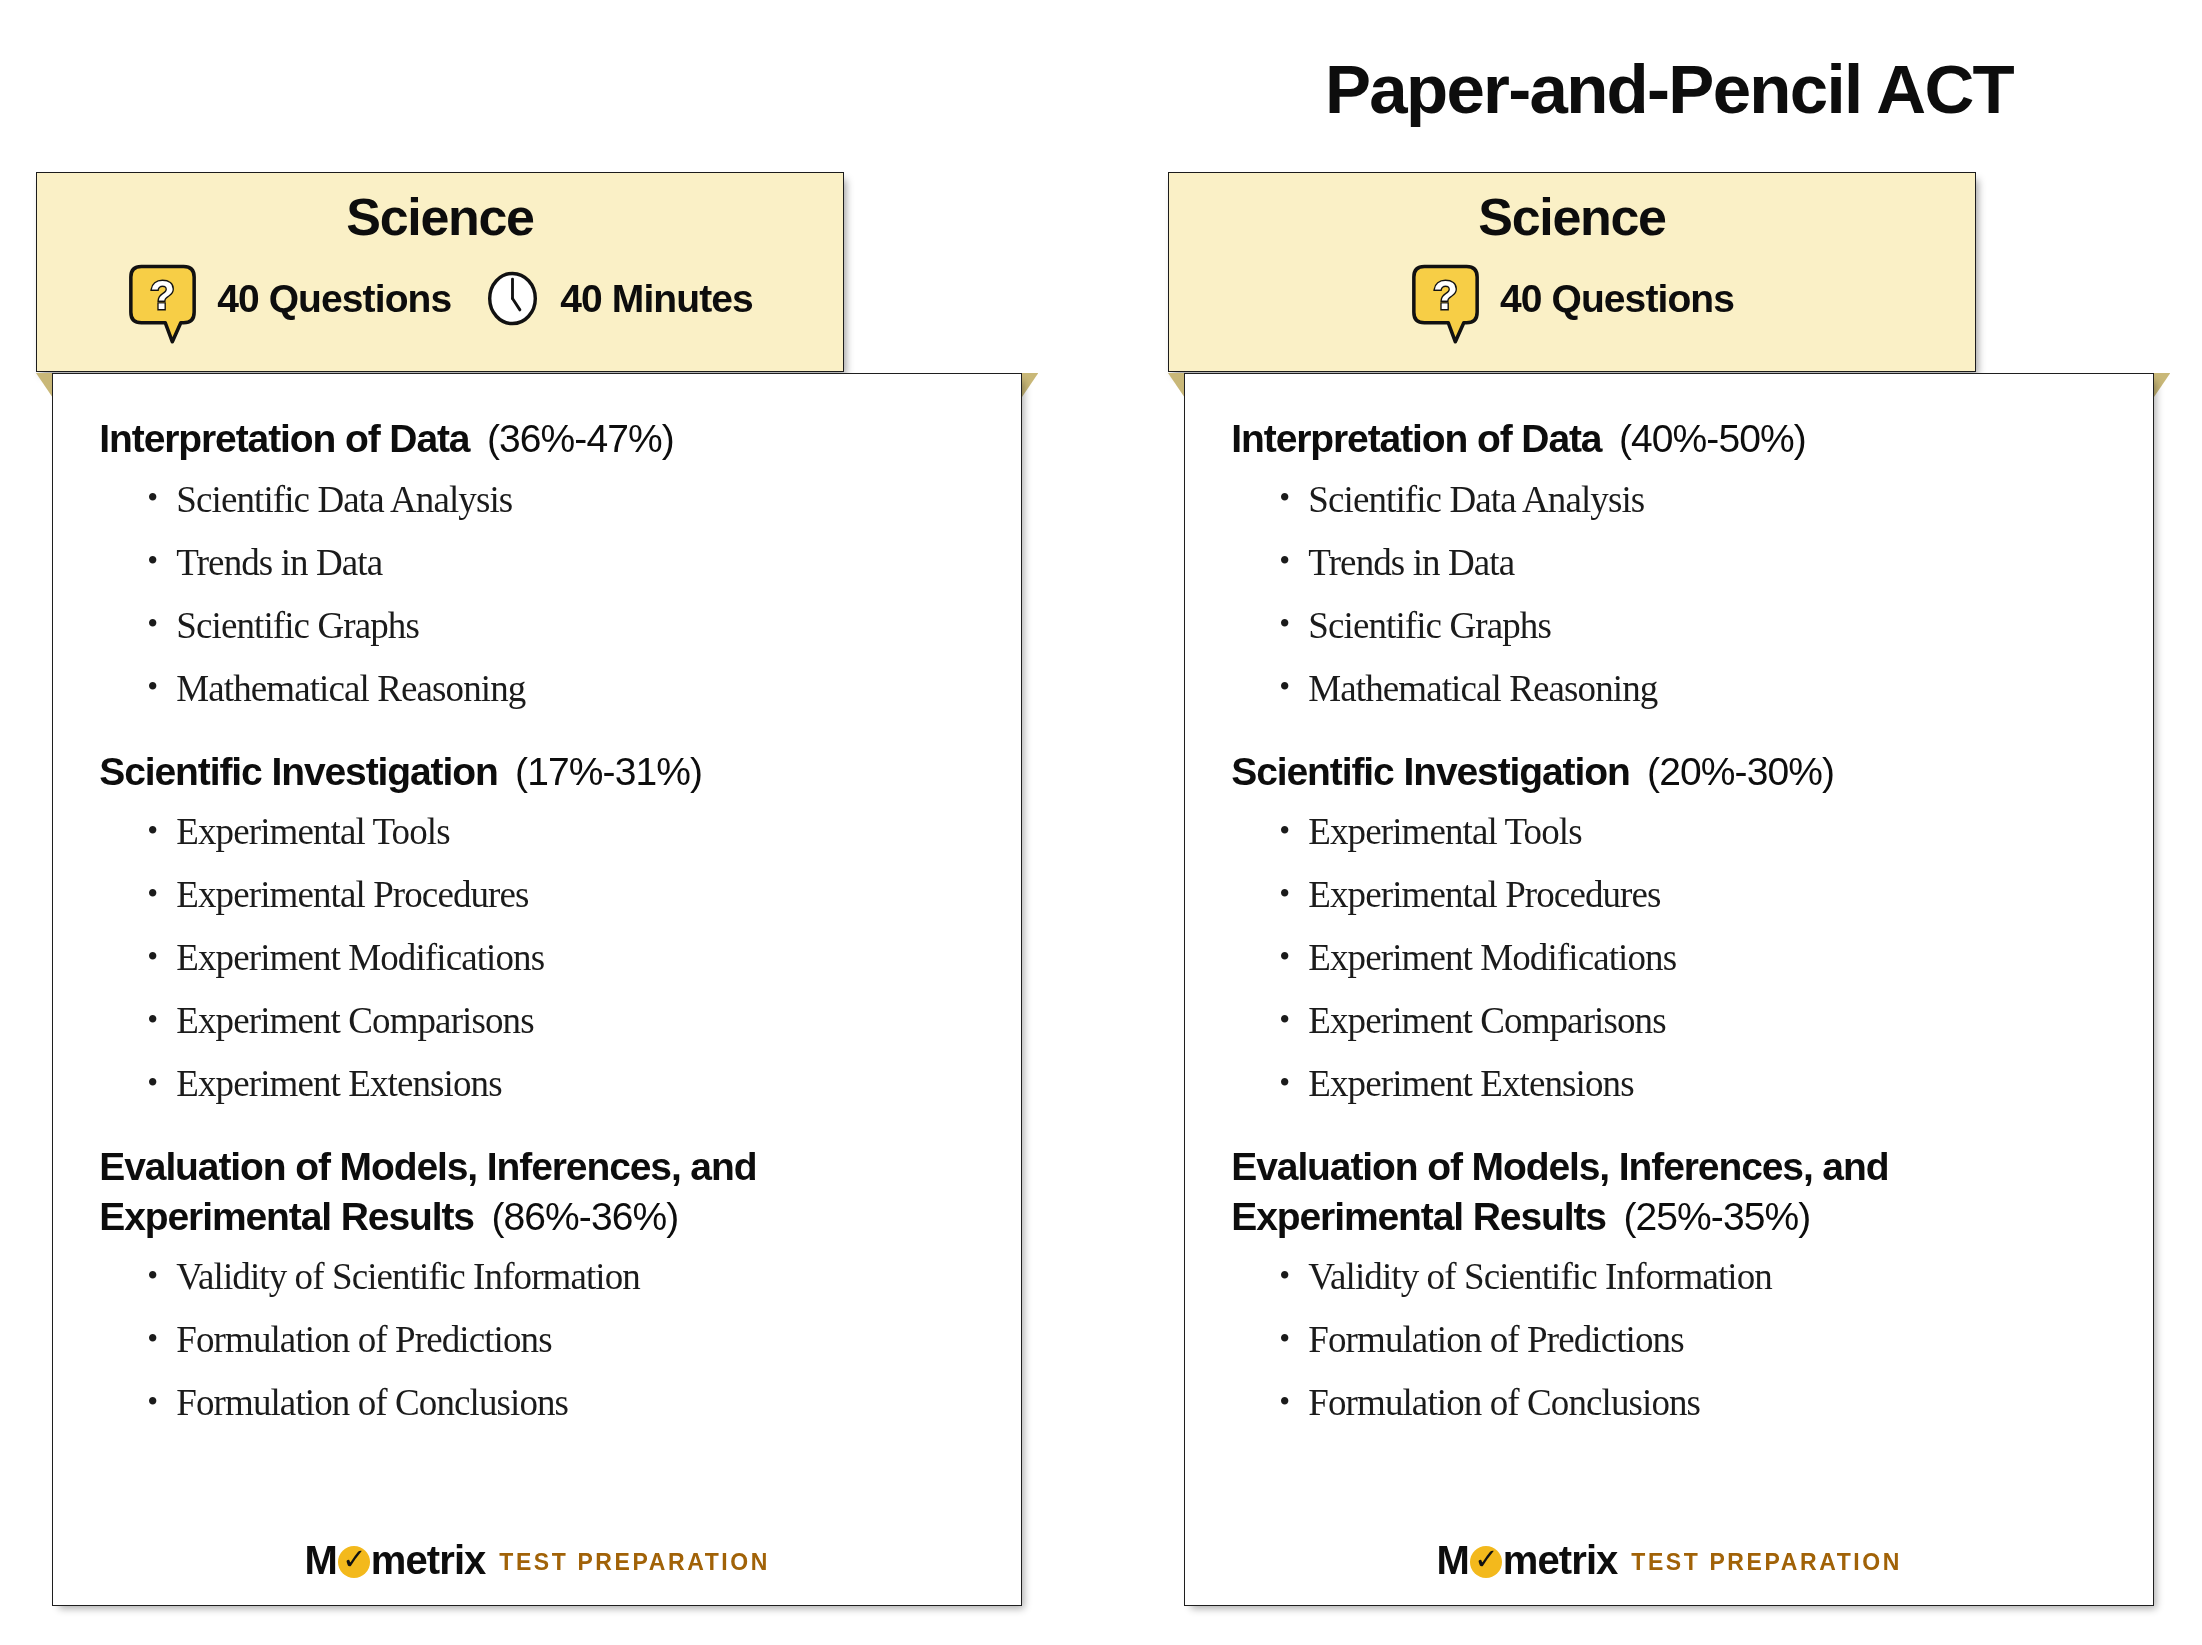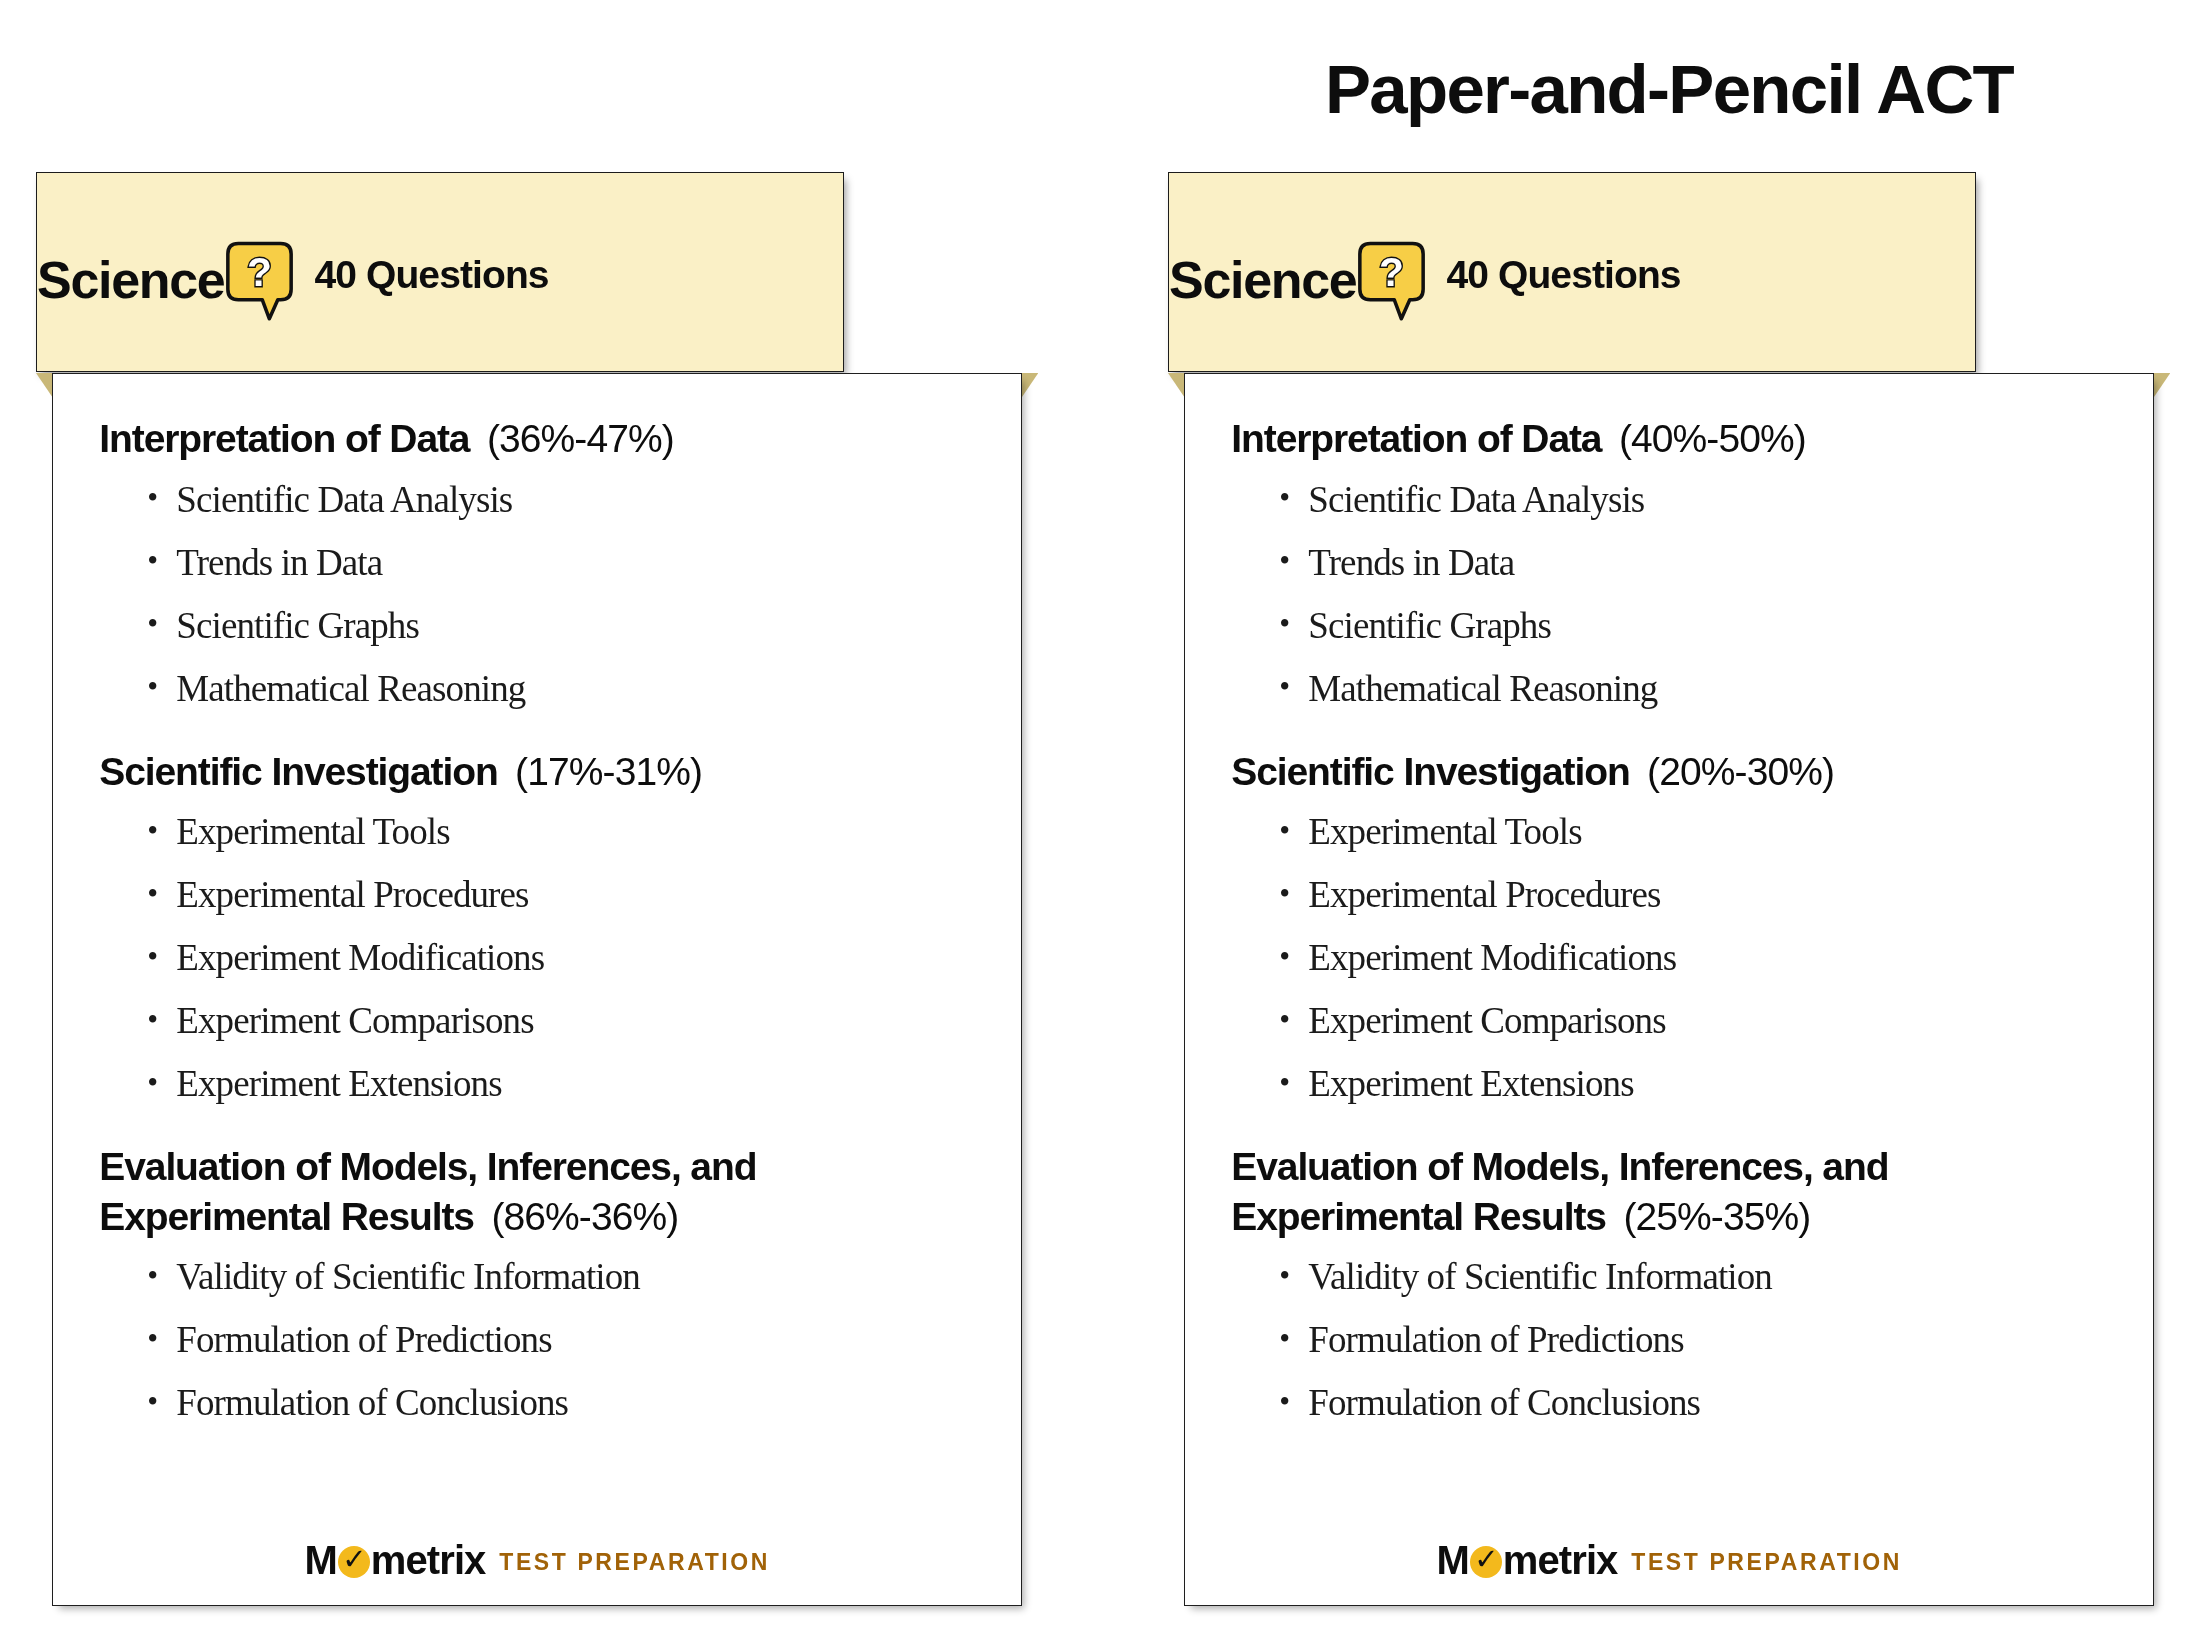--- a/index.html
+++ b/index.html
@@ -16,21 +16,21 @@
     position:absolute; top:50px; left:0; width:100%;
     text-align:center; font-size:69px; font-weight:700; letter-spacing:-1.7px;
     color:#0d0d0d;
   }
 
   
   .banner {
     position:absolute; top:172px; left:0; width:808px; height:200px;
     background:#FAF0C6; border:1.7px solid #1c1c1c; box-sizing:border-box;
     box-shadow:3.4px 6px 7.7px -1.7px rgba(0,0,0,.38);
-    display:flex; align-items:center;
+    display:flex; flex-direction:column; align-items:center;
   }
   .banner-subject {
     margin:17px 0 0 0; font-size:52px; font-weight:700; letter-spacing:-1.3px;
     line-height:1.05; color:#0d0d0d;
   }
   .info-row { display:flex; align-items:center; margin-top:6.9px; gap:33px; }
   .info-group { display:flex; align-items:center; gap:19px; }
   .info-label { font-size:39px; font-weight:600; letter-spacing:-0.9px; color:#0d0d0d; }
   .bubble-svg { width:71px; height:83px; margin-top:12px; }
   .clock-svg  { width:57px; height:57px; }
@@ -89,20 +89,28 @@
     <div class="banner">
       <h2 class="banner-subject">Science</h2>
       <div class="info-row">
         <span class="info-group">
           <svg class="bubble-svg" viewBox="0 0 100 118">
             <path d="M 20 5 H 80 Q 95 5 95 20 V 70 Q 95 85 80 85 H 76 L 64 112 L 54 85 H 20 Q 5 85 5 70 V 20 Q 5 5 20 5 Z" fill="#F7CE46" stroke="#111" stroke-width="5" stroke-linejoin="round"></path>
             <text x="50" y="66" text-anchor="middle" font-size="58" font-weight="bold" fill="#ffffff" stroke="#111" stroke-width="4" paint-order="stroke" font-family="Liberation Sans, sans-serif">?</text>
           </svg>
           <span class="info-label">40 Questions</span>
         </span>
+        <span class="info-group">
+          <svg class="clock-svg" viewBox="0 0 100 100">
+            <ellipse cx="50" cy="50" rx="40" ry="44" fill="#ffffff" stroke="#111" stroke-width="6"></ellipse>
+            <line x1="50" y1="50" x2="50" y2="16" stroke="#111" stroke-width="5" stroke-linecap="round"></line>
+            <line x1="50" y1="50" x2="63" y2="70" stroke="#111" stroke-width="5" stroke-linecap="round"></line>
+          </svg>
+          <span class="info-label">40 Minutes</span>
+        </span>
       </div>
     </div>
     <div class="fold fold-left"></div>
     <div class="fold fold-right"></div>
 
     <div class="panel">
       <div class="panel-inner">
 
         <section class="topic">
           <h3 class="topic-heading">

